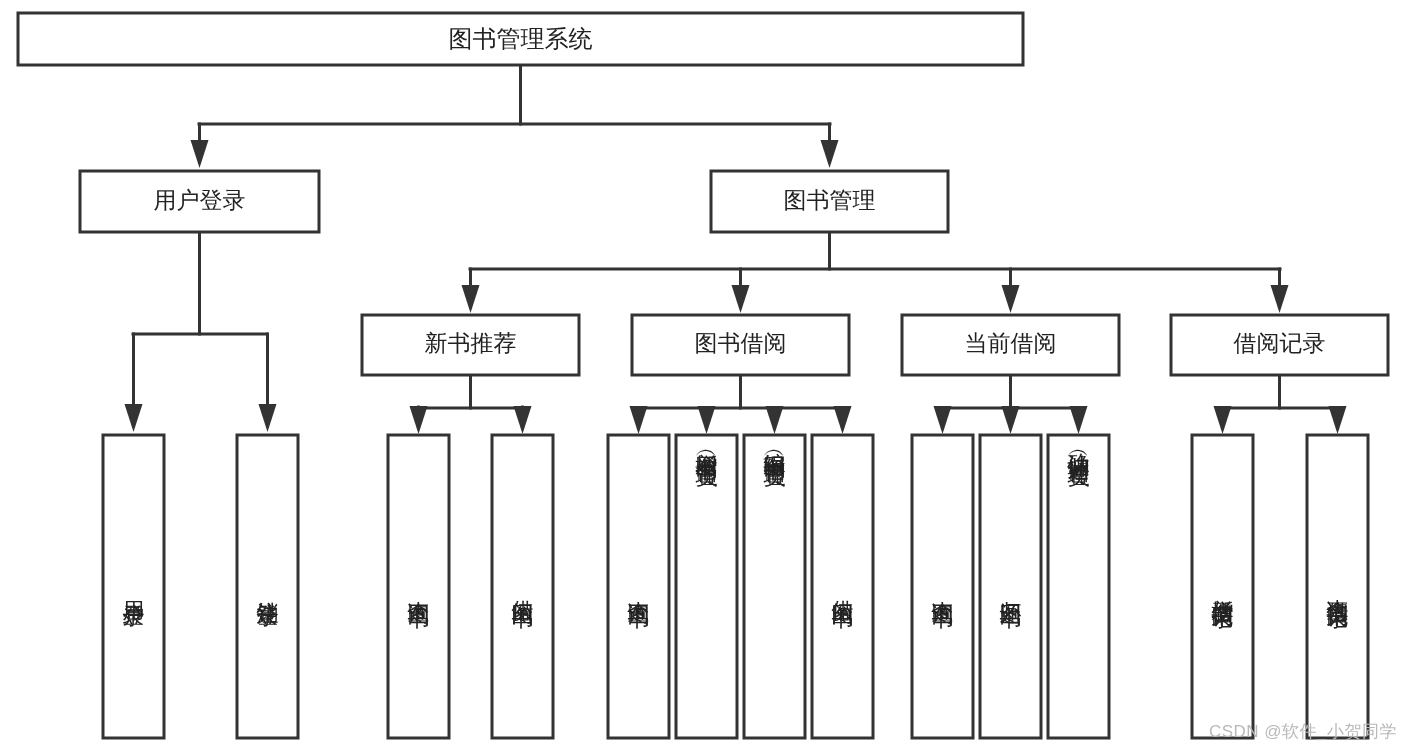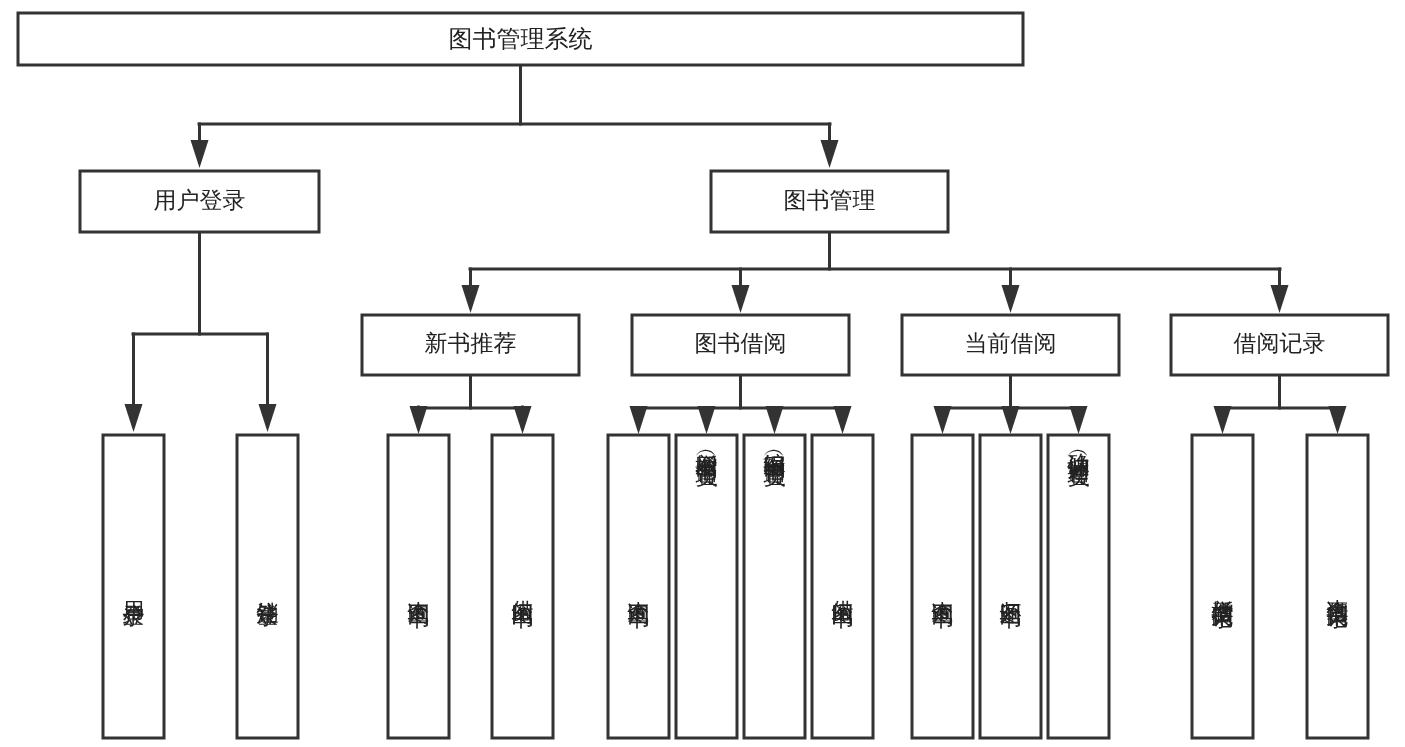--- a/index.html
+++ b/index.html
@@ -234,13 +234,14 @@
     <span class="leaf-label">确认归还（管理员）</span>
   </div>
 
   <div class="leaf-label-wrap" style="left:1192px; top:435px; width:61px; height:303px;">
     <span class="leaf-label">新增借阅记录</span>
   </div>
   <div class="leaf-label-wrap" style="left:1307px; top:435px; width:61px; height:303px;">
     <span class="leaf-label">查询借阅记录</span>
   </div>
 
+  <div class="watermark">CSDN @软件_小贺同学</div>
 </div>
 
 </body></html>

